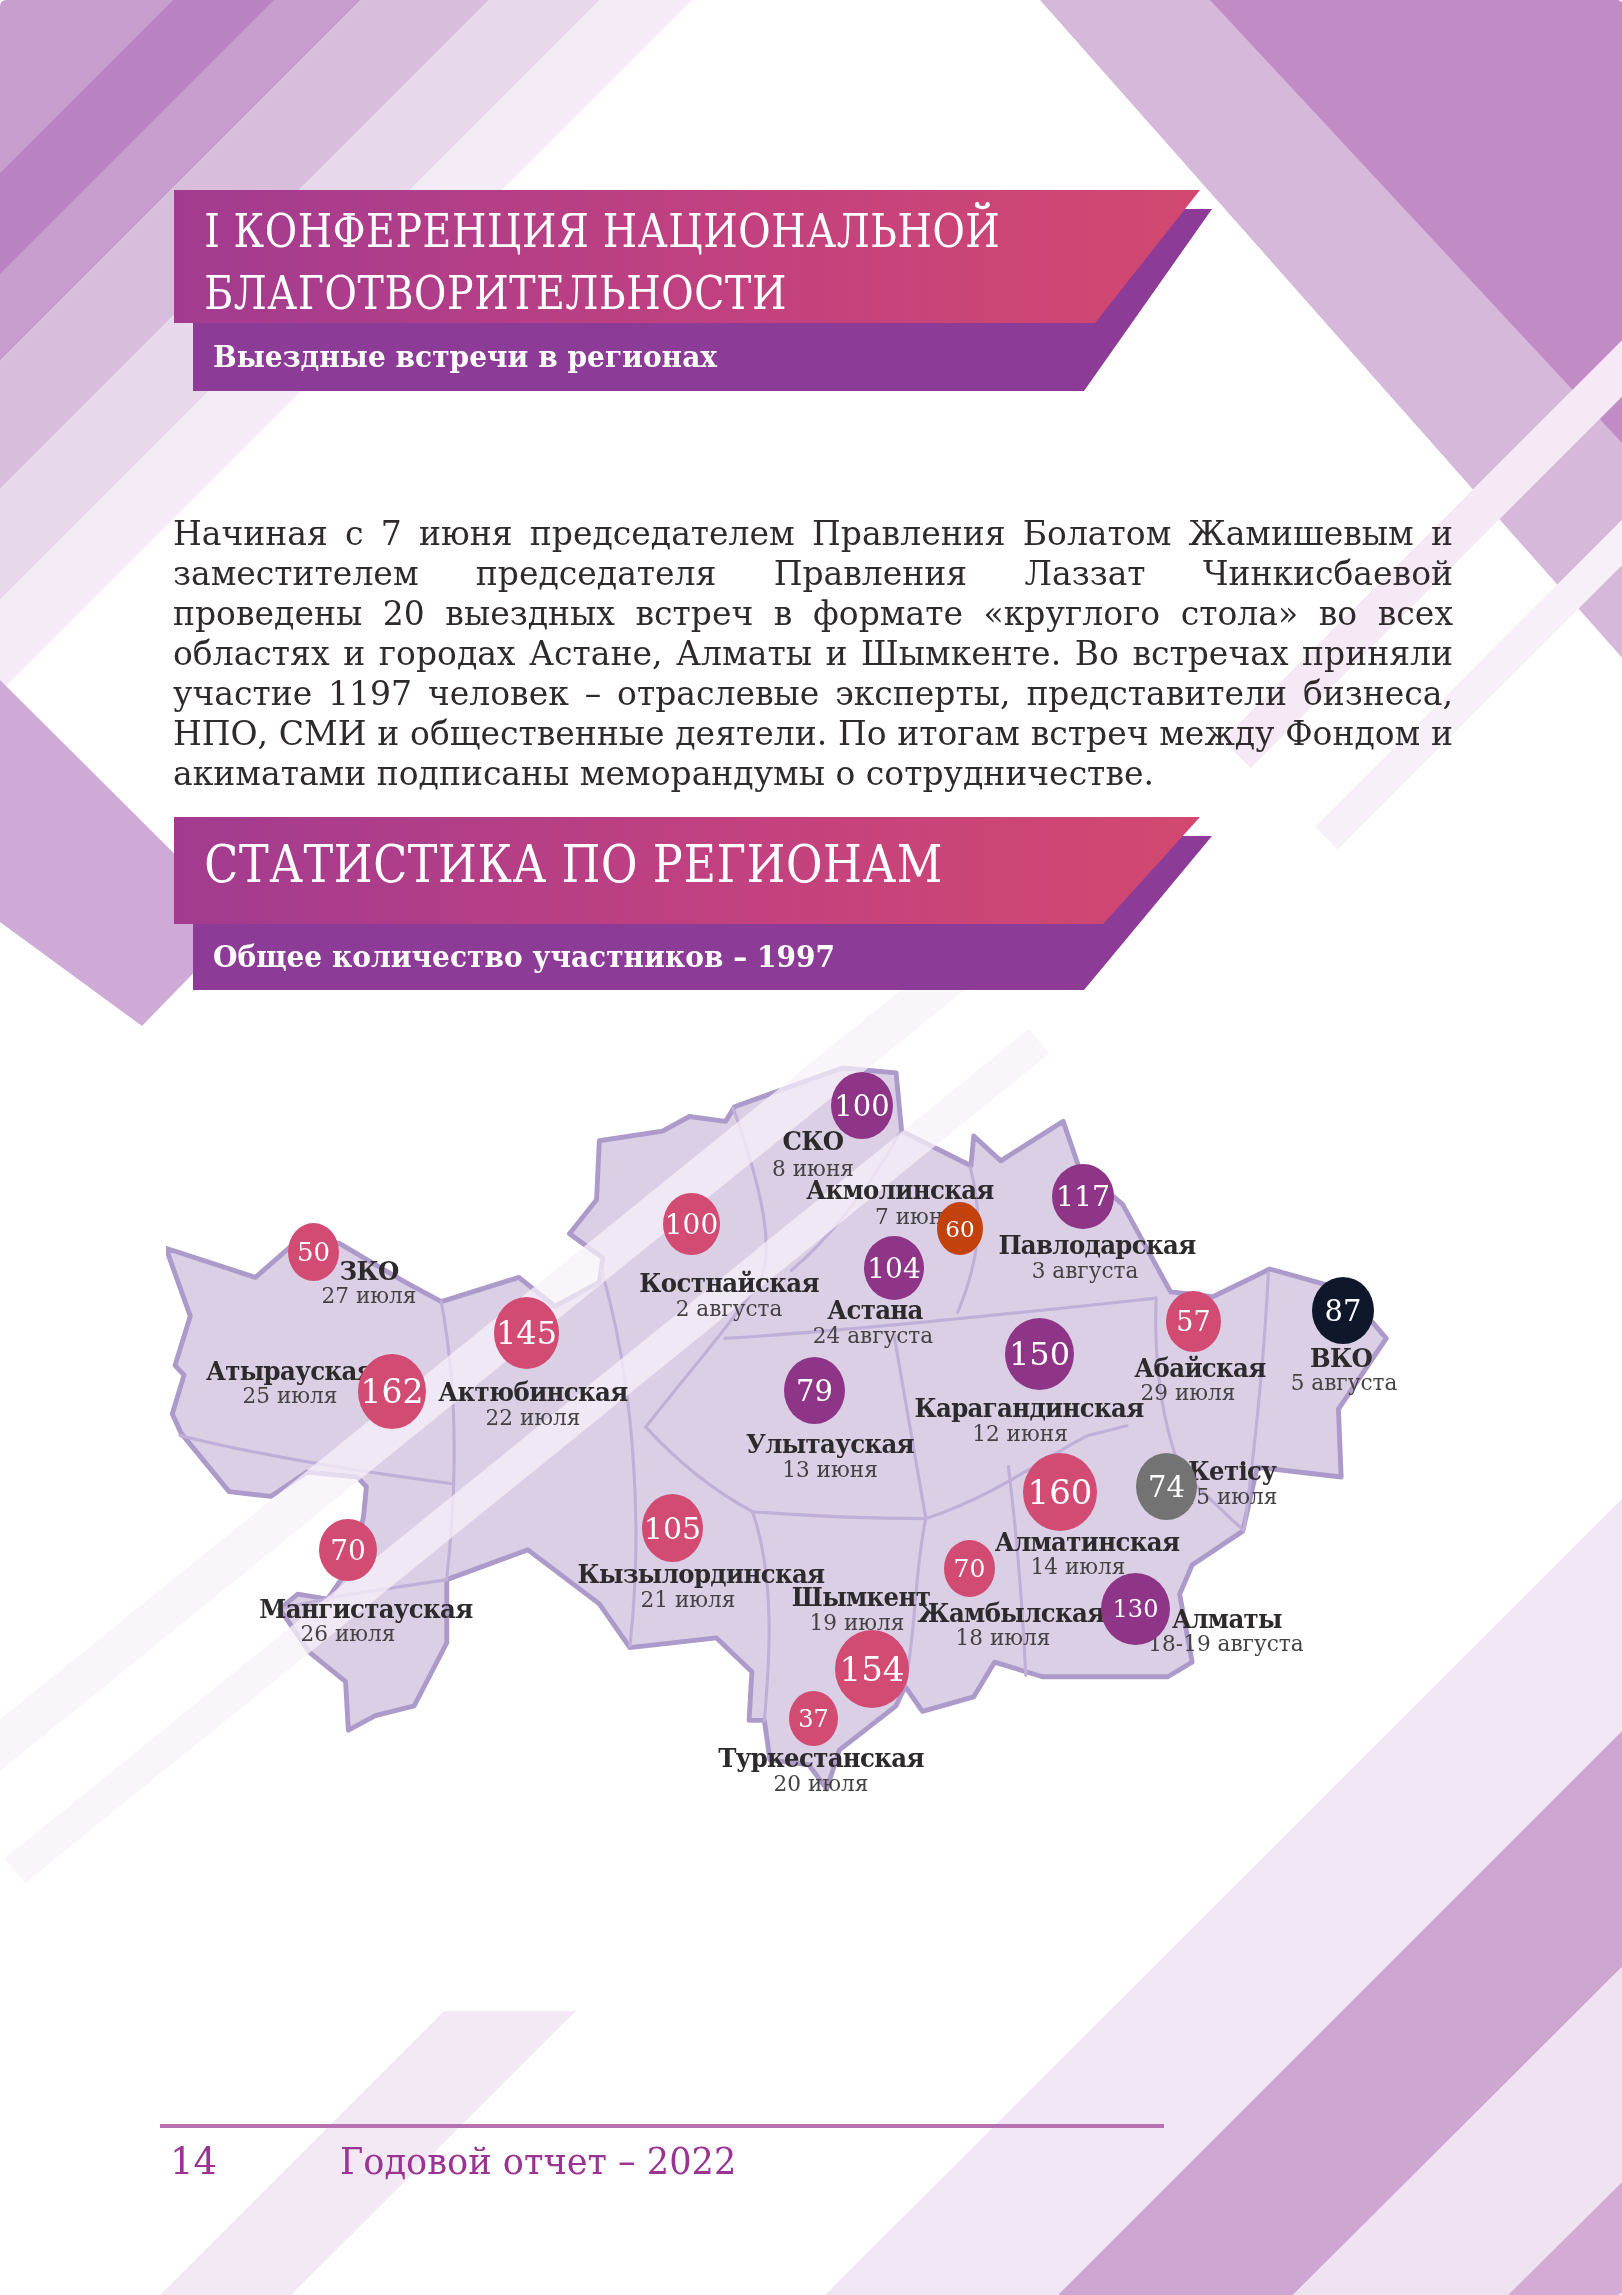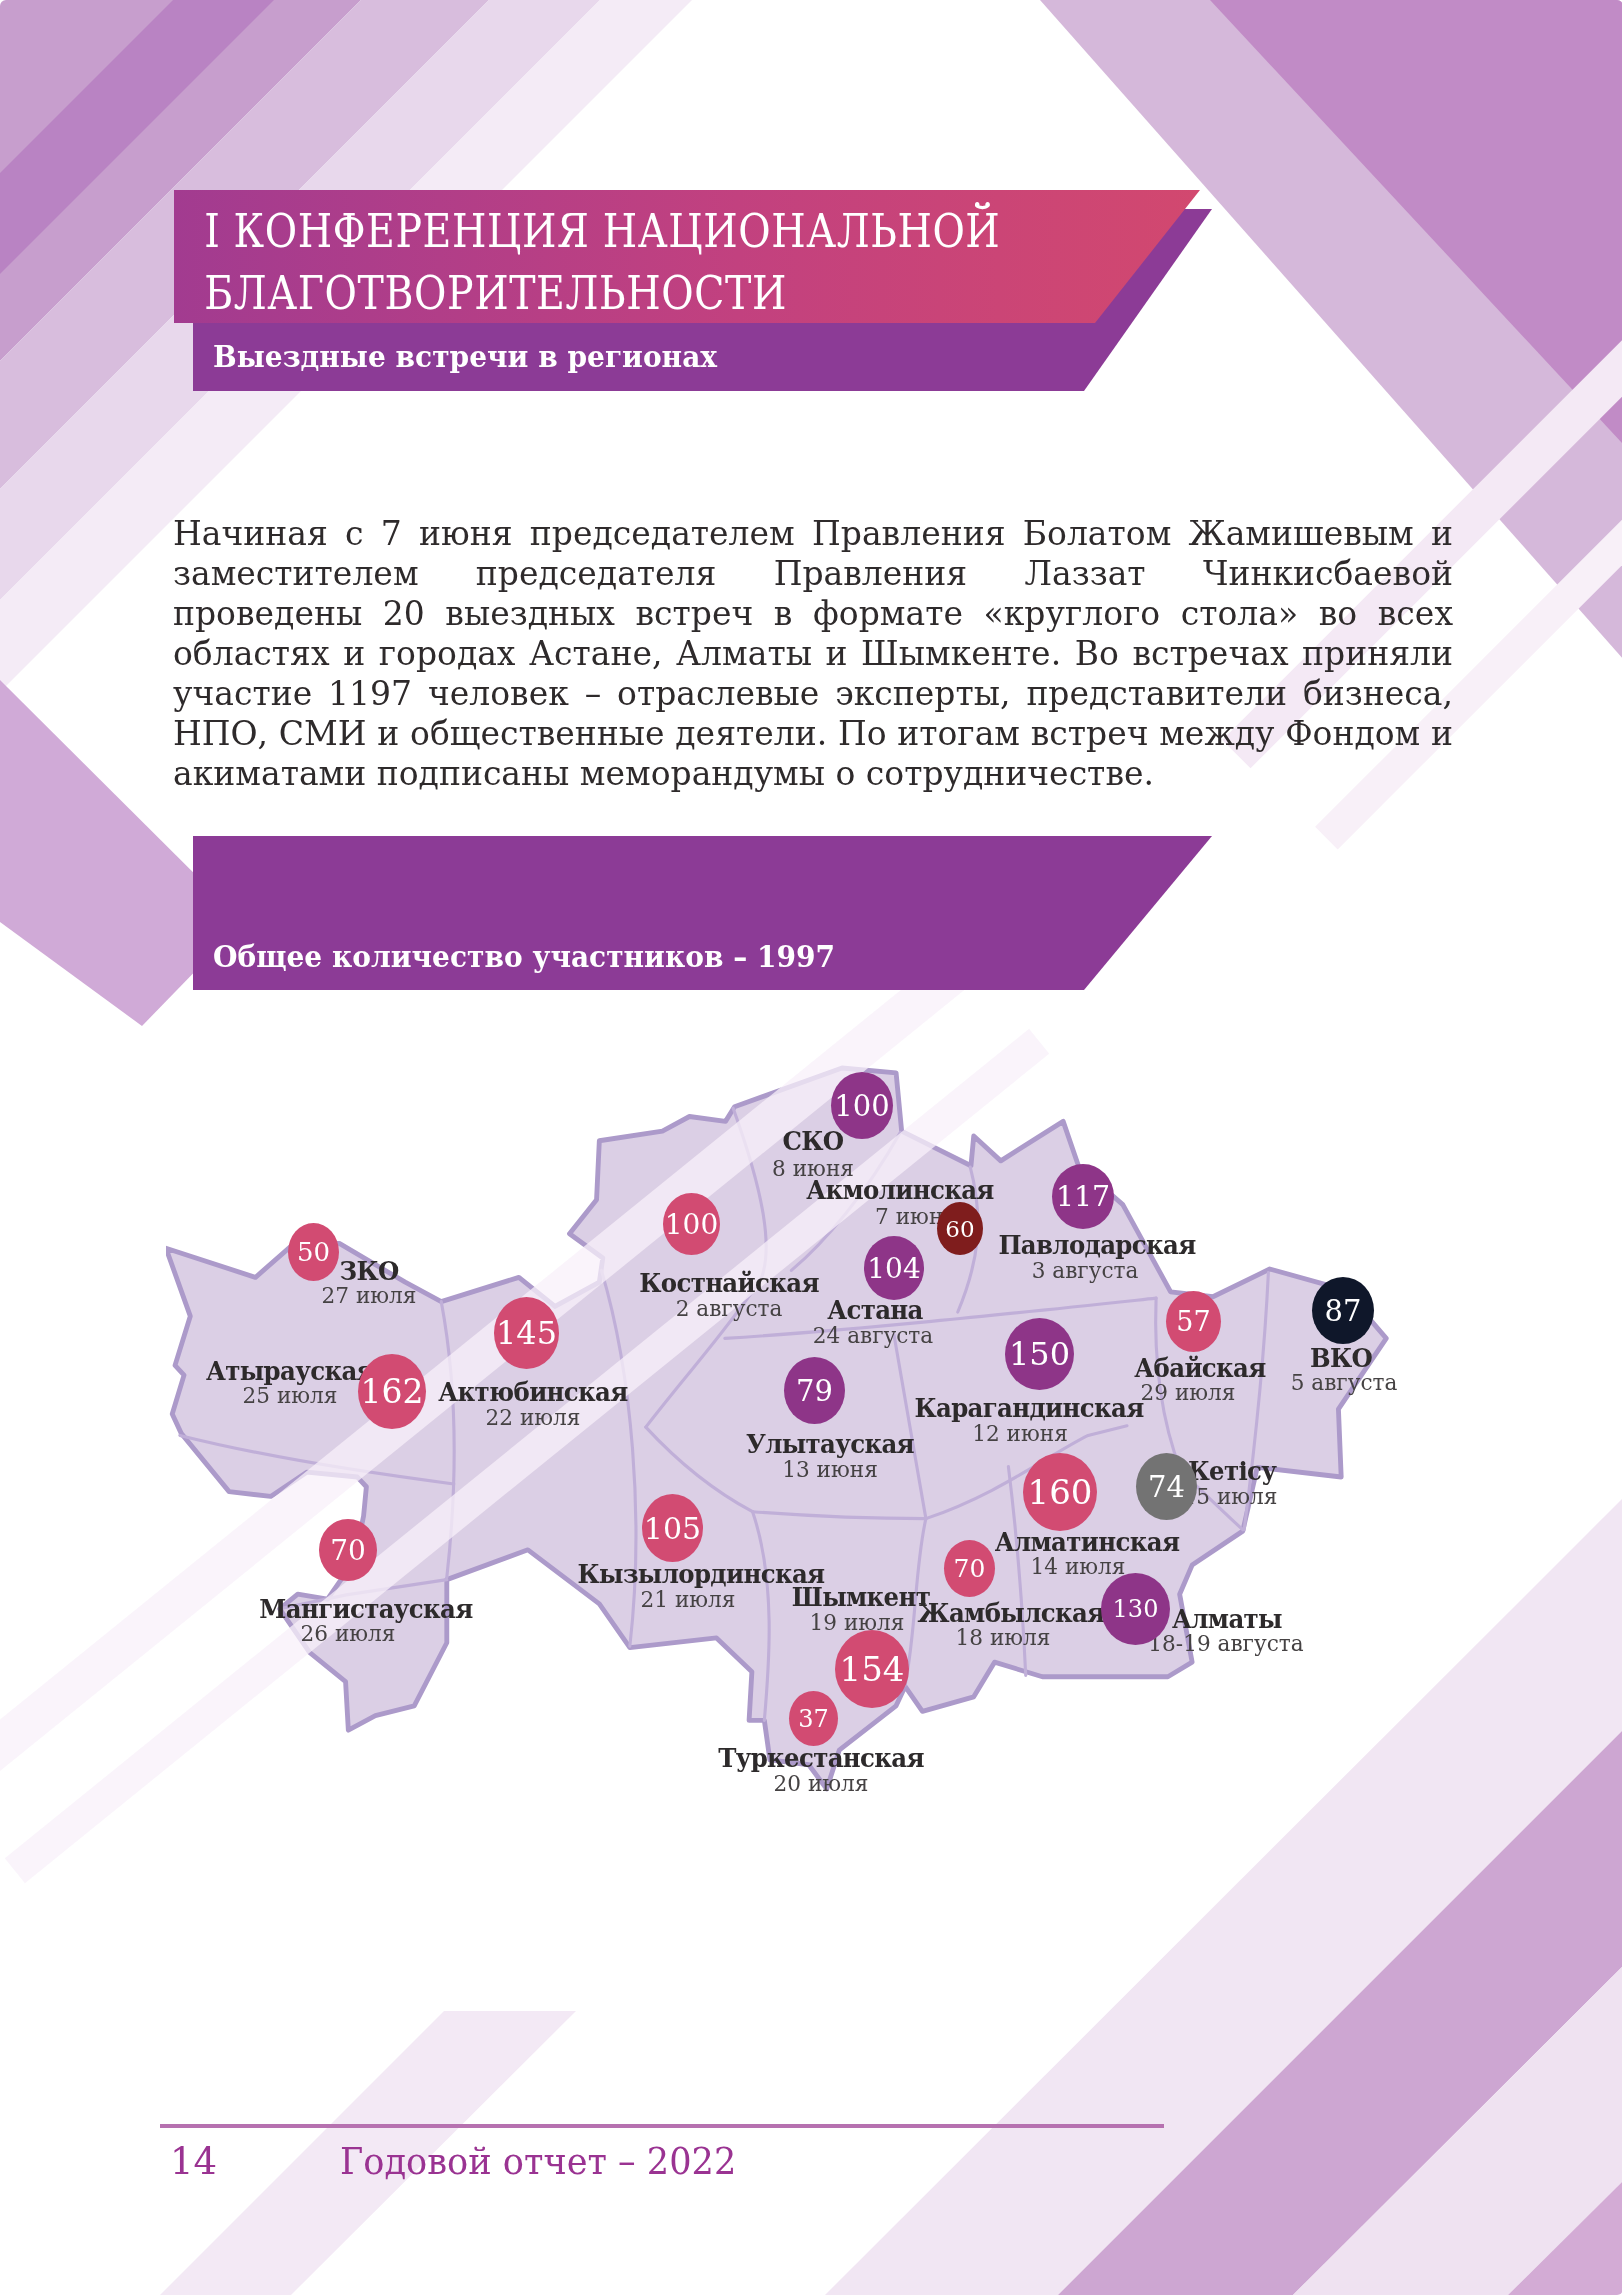--- a/index.html
+++ b/index.html
@@ -103,20 +103,23 @@
     <div class="banner-title b1-title">
       <div>I КОНФЕРЕНЦИЯ НАЦИОНАЛЬНОЙ</div>
       <div>БЛАГОТВОРИТЕЛЬНОСТИ</div>
     </div>
   </div>
   <div class="banner-sub b1-sub">Выездные встречи в регионах</div>
 
   <p class="intro">Начиная с 7 июня председателем Правления Болатом Жамишевым и заместителем председателя Правления Лаззат Чинкисбаевой проведены 20 выездных встреч в формате «круглого стола» во всех областях и городах Астане, Алматы и Шымкенте. Во встречах приняли участие 1197 человек – отраслевые эксперты, представители бизнеса, НПО, СМИ и общественные деятели. По итогам встреч между Фондом и акиматами подписаны меморандумы о сотрудничестве.</p>
 
   <div class="banner-purple-layer b2-purple"></div>
+  <div class="banner-pink b2-pink">
+    <div class="banner-title b2-title">СТАТИСТИКА ПО РЕГИОНАМ</div>
+  </div>
   <div class="banner-sub b2-sub">Общее количество участников – 1997</div>
 
   <svg class="map-base" viewBox="0 0 1800 1120">
     <path d="M 0,300 L 129,342 L 185,293 L 250,293 L 345,349 L 397,377 L 509,342 L 561,384 L 625,349 L 630,314 L 582,279 L 621,230 L 625,145 L 716,131 L 755,110 L 807,117 L 820,96 L 936,54 L 975,40 L 1053,47 L 1061,131 L 1161,181 L 1165,138 L 1204,174 L 1294,117 L 1316,181 L 1380,237 L 1449,363 L 1510,370 L 1592,330 L 1700,360 L 1760,430 L 1691,532 L 1695,630 L 1574,616 L 1553,708 L 1480,757 L 1462,799 L 1480,897 L 1445,918 L 1342,918 L 1264,918 L 1195,897 L 1165,947 L 1091,968 L 1066,932 L 1053,960 L 971,1024 L 953,1080 L 927,1045 L 871,1038 L 863,981 L 841,981 L 845,911 L 794,862 L 669,876 L 625,813 L 522,735 L 405,778 L 405,869 L 358,960 L 302,974 L 263,995 L 259,925 L 207,883 L 164,820 L 190,799 L 233,806 L 272,750 L 285,686 L 289,644 L 276,630 L 203,623 L 151,658 L 91,651 L 22,567 L 9,539 L 26,483 L 13,469 L 35,398 Z" fill="#dbcfe5" stroke="#ac9aca" stroke-width="7" stroke-linejoin="round"></path>
     <g fill="none" stroke="#c0afd8" stroke-width="4.5" stroke-linecap="round">
       <path d="M 397,377 C 420,500 420,640 405,775"></path>
       <path d="M 20,570 C 140,600 300,625 415,640"></path>
       <path d="M 628,332 C 672,480 690,690 669,874"></path>
       <path d="M 818,98 C 862,220 876,300 858,345 C 800,430 760,470 692,558"></path>
       <path d="M 1059,133 C 1010,220 952,290 902,332"></path>
@@ -173,21 +176,21 @@
       <div class="r-date" style="left: 182px; top: 593px;">26 июля</div>
       <div class="r-name" style="left: 695px; top: 557px;">Шымкент</div>
       <div class="r-date" style="left: 691px; top: 582px;">19 июля</div>
       <div class="r-name" style="left: 845px; top: 573px;">Жамбылская</div>
       <div class="r-date" style="left: 837px; top: 597px;">18 июля</div>
       <div class="r-name" style="left: 1061px; top: 579px;">Алматы</div>
       <div class="r-date" style="left: 1060px; top: 603px;">18-19 августа</div>
       <div class="r-name" style="left: 655px; top: 718px;">Туркестанская</div>
       <div class="r-date" style="left: 655px; top: 743px;">20 июля</div>
       <div class="r-circle" style="left: 665px; top: 32px; width: 62px; height: 67px; background: rgb(142, 53, 136); font-size: 29px;">100</div>
-      <div class="r-circle" style="left: 771px; top: 162px; width: 46px; height: 53px; background: #7f1d1d; font-size: 23px;">60</div>
+      <div class="r-circle" style="left: 771px; top: 162px; width: 46px; height: 53px; background: #c2410c; font-size: 23px;">60</div>
       <div class="r-circle" style="left: 886px; top: 124px; width: 62px; height: 65px; background: rgb(142, 53, 136); font-size: 28.4px;">117</div>
       <div class="r-circle" style="left: 497px; top: 153px; width: 57px; height: 62px; background: rgb(210, 75, 114); font-size: 28px;">100</div>
       <div class="r-circle" style="left: 122px; top: 183px; width: 51px; height: 58px; background: rgb(210, 75, 114); font-size: 26px;">50</div>
       <div class="r-circle" style="left: 698px; top: 196px; width: 60px; height: 64px; background: rgb(142, 53, 136); font-size: 28px;">104</div>
       <div class="r-circle" style="left: 1000px; top: 251px; width: 55px; height: 61px; background: rgb(210, 75, 114); font-size: 27px;">57</div>
       <div class="r-circle" style="left: 1146px; top: 237px; width: 62px; height: 67px; background: #0f172a; font-size: 29px;">87</div>
       <div class="r-circle" style="left: 328px; top: 257px; width: 65px; height: 72px; background: rgb(210, 75, 114); font-size: 32px;">145</div>
       <div class="r-circle" style="left: 192px; top: 314px; width: 68px; height: 75px; background: rgb(210, 75, 114); font-size: 33px;">162</div>
       <div class="r-circle" style="left: 816px; top: 278px; width: 69px; height: 72px; background: rgb(142, 53, 136); font-size: 32px; margin-left: 23px;">150</div>
       <div class="r-circle" style="left: 618px; top: 317px; width: 61px; height: 67px; background: rgb(142, 53, 136); font-size: 29px;">79</div>

